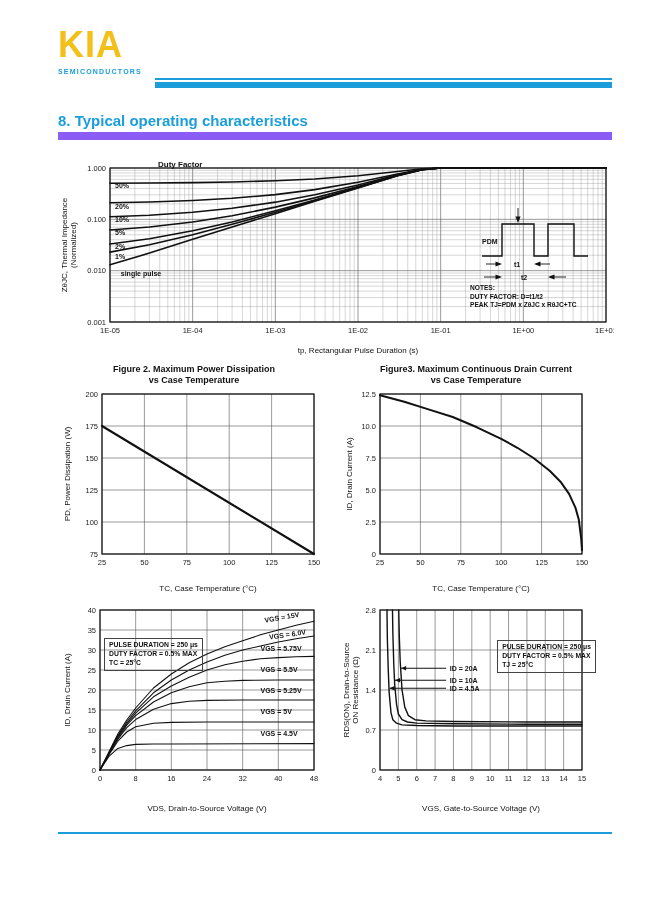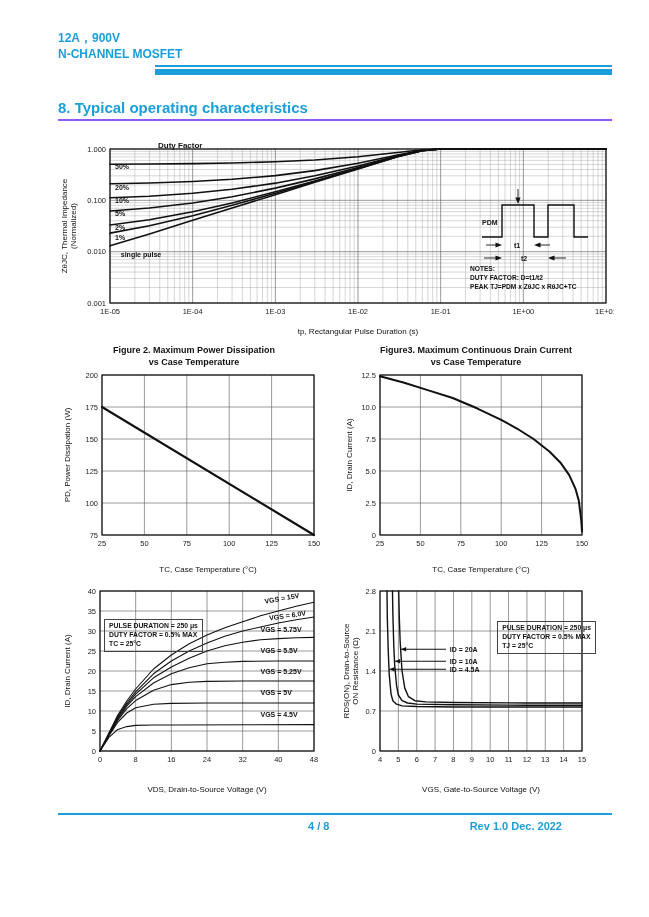--- a/index.html
+++ b/index.html
@@ -14,21 +14,21 @@
   .logo { font-size:36px; font-weight:800; letter-spacing:1px; line-height:0.95; color:#F2C018; }
   .logo-sub { font-size:7px; font-weight:bold; letter-spacing:1.2px; color:#1B9ED9; margin-top:6px; }
   .part-desc { margin-left:0px; padding-top:2px; color:#1B9ED9; font-weight:bold; font-size:12px; line-height:1.35; }
   .part-number { flex:1; text-align:right; color:#1B9ED9; font-size:25px; font-weight:bold; padding-top:4px; }
   .header-rule { margin-left:97px; margin-top:3px; }
   .header-rule .thin { height:2px; background:#1B9ED9; }
   .header-rule .thick { height:6px; background:#1B9ED9; margin-top:2px; }
 
   
   .section-title { margin-top:24px; color:#1B9ED9; font-size:15px; font-weight:bold;
-                   border-bottom:2px solid #8b5cf6; padding-bottom:3px; }
+                   border-bottom:8px solid #8b5cf6; padding-bottom:3px; }
 
   
   .fig { position:relative; }
   .fig-title { font-size:9px; font-weight:bold; text-align:center; white-space:pre-line; line-height:1.25; color:#111; }
   .fig1 { margin-top:20px; }
   .fig1 .fig-title { margin-left:40px; }
   .duty-label { position:absolute; left:58px; top:0px; font-size:8px; font-weight:bold; color:#111;padding-left:42px; }
   .fig-row { display:flex; justify-content:space-between; margin-top:4px; }
   .fig.small { width:272px; }
   .fig.small .fig-title { min-height:24px; }
@@ -61,23 +61,23 @@
   .footer-row { position:relative; margin-top:5px; height:14px; color:#1B9ED9; font-weight:bold; font-size:11px; }
   .page-num { position:absolute; left:250px; }
   .revision { position:absolute; right:50px; }
 </style>
 </head>
 <body>
 
 <div class="page">
 
   <header>
-    <div class="part-desc">
-      <div>12A，900V</div>
-      <div>N-CHANNEL MOSFET</div>
+    <div class="logo-block">
+      <div class="logo">KIA</div>
+      <div class="logo-sub">SEMICONDUCTORS</div>
     </div>
   </header>
   <div class="header-rule">
     <div class="thin"></div>
     <div class="thick"></div>
   </div>
 
   <div class="section-title">8. Typical operating characteristics</div>
 
   <section class="fig fig1">
@@ -399,19 +399,15 @@
           <line x1="106.1090909090909" y1="78.28571428571428" x2="55.05818181818182" y2="78.28571428571428" class="arr"></line>
           <polygon points="55.05818181818182,78.28571428571428 60.05818181818182,76.08571428571427 60.05818181818182,80.48571428571428" class="arrh"></polygon>
           <line x1="106.1090909090909" y1="86.28571428571429" x2="49.5490909090909" y2="86.28571428571429" class="arr"></line>
           <polygon points="49.5490909090909,86.28571428571429 54.5490909090909,84.08571428571429 54.5490909090909,88.4857142857143" class="arrh"></polygon>
         </svg>
     </section>
   </div>
 
   <footer>
     <div class="footer-rule"></div>
-    <div class="footer-row">
-      <span class="page-num">4 / 8</span>
-      <span class="revision">Rev 1.0 Dec. 2022</span>
-    </div>
   </footer>
 
 </div>
 
 </body></html>

